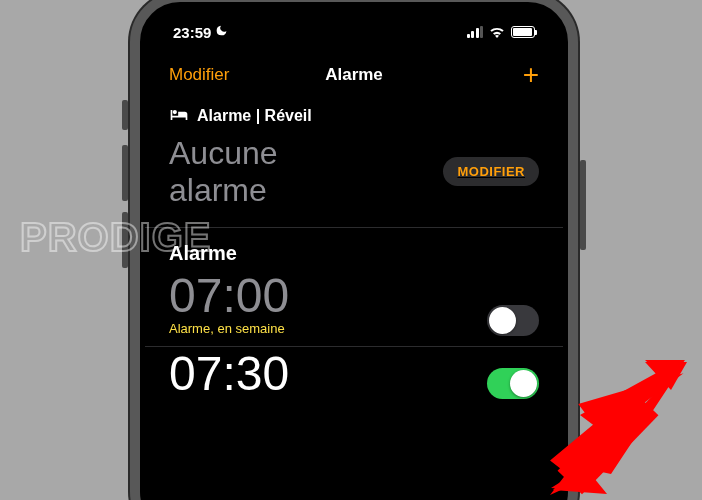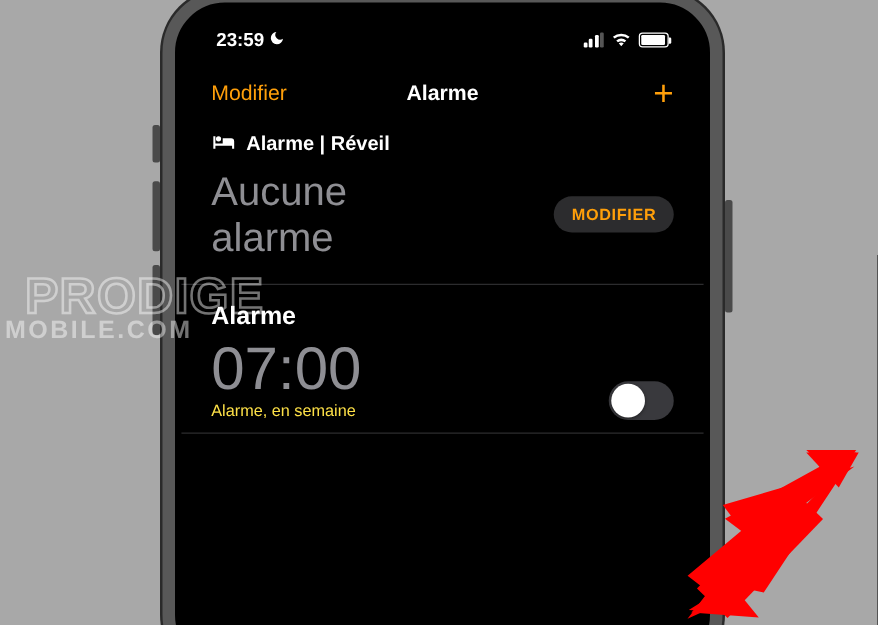--- a/index.html
+++ b/index.html
@@ -82,20 +82,21 @@
     font-size: 16px;
     font-weight: 600;
   }
   .bed-icon { font-size: 15px; }
   .sleep-row {
     display: flex;
     justify-content: space-between;
     align-items: center;
     padding: 4px 24px 18px;
     border-bottom: 1px solid #2c2c2e;
+    text-decoration: underline;
   }
   .no-alarm {
     color: #8e8e93;
     font-size: 32px;
     font-weight: 300;
     line-height: 1.15;
   }
   .modify-pill {
     background: #2c2c2e;
     color: #ff9f0a;
@@ -299,27 +300,34 @@
     <div class="alarm-row">
       <div class="alarm-time-col">
         <div class="alarm-time off">07:00</div>
         <div class="alarm-sub">Alarme, en semaine</div>
       </div>
       <div class="toggle off">
           <div class="knob"></div>
         </div>
     </div>
 
+    <div class="alarm-row" style="border-bottom:none">
+      <div class="alarm-time-col">
+        <div class="alarm-time on">07:30</div>
+      </div>
+      <div class="toggle on">
+          <div class="knob"></div>
+        </div>
+    </div>
 
   </div>
 </div>
 
 <div class="watermark">
   <div class="l1">PRODIGE</div>
-  <div class="l2">MOBILE.COM</div>
 </div>
 
 <svg class="arrow" width="150" height="140">
   <defs></defs>
   <polygon points="130,5 60,75 85,80 45,130 10,110 48,68 30,50" fill="#ff0000" transform="rotate(8 75 70)"></polygon>
   <polygon points="135,0 35,105 60,110 5,135 55,70 35,55" fill="#ff0000"></polygon>
   <polygon points="140,0 100,0 124,22" fill="#ff0000"></polygon>
   <path d="M140 2 L38 108 L66 114 L140 2 Z M140 2 L102 2 L122 28 Z M38 108 L6 128 L60 132 L38 108 Z" fill="#ff0000"></path>
   <g>
     <polygon points="142,2 100,2 126,30" fill="#ff0000"></polygon>

